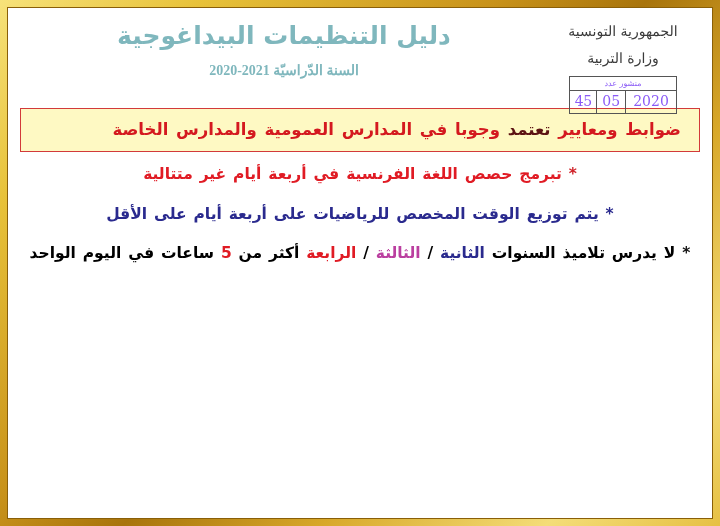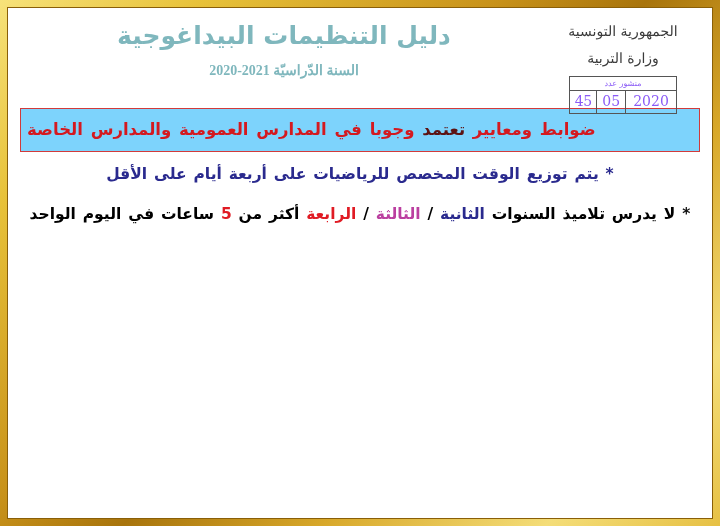--- a/index.html
+++ b/index.html
@@ -114,23 +114,23 @@
     font-weight: bold;
     direction: rtl;
     font-family: Liberation Serif, serif;
   }
   .doc-subtitle .year { unicode-bidi: isolate; direction: ltr; }
 
   
   .banner {
     margin: 2px 0 0 0;
     border: 1.6px solid #d23a3a;
-    padding: 10px 6px 11px 6px;
-    text-align: left;
-    background: #7dd3fc;
+    padding: 10px 18px 11px 6px;
+    text-align: right;
+    background: #fef9c3;
   }
   .banner-text {
     color: #d4191f;
     font-size: 16.5px;
     font-weight: bold;
     line-height: 1.3;
     letter-spacing: .1px;
     word-spacing: 2px;
   }
   .banner-text .dark { color: #5c1313; }
@@ -200,20 +200,21 @@
 
         <div class="banner">
           <div class="banner-text">
             <span>ضوابط ومعايير</span>
             <span class="dark">تعتمد</span>
             <span>وجوبا في المدارس العمومية والمدارس الخاصة</span>
           </div>
         </div>
 
         <div class="rules">
+            <p class="rule rule-red"><span class="star">* </span><span class="hl-red">تبرمج حصص اللغة الفرنسية في أربعة أيام غير متتالية</span></p>
             <p class="rule rule-navy"><span class="star">* </span><span class="hl-blue">يتم توزيع الوقت المخصص للرياضيات على أربعة أيام على الأقل</span></p>
             <p class="rule rule-black"><span class="star">* </span><span class="hl-black">لا يدرس تلاميذ السنوات </span><span class="hl-blue">الثانية</span><span class="hl-black"> / </span><span class="hl-magenta">الثالثة</span><span class="hl-black"> / </span><span class="hl-red">الرابعة</span><span class="hl-black"> أكثر من </span><span class="hl-red">5</span><span class="hl-black"> ساعات في اليوم الواحد</span></p>
           </div>
 
       </div>
     </div>
   </div>
 </div>
 
 </body></html>

